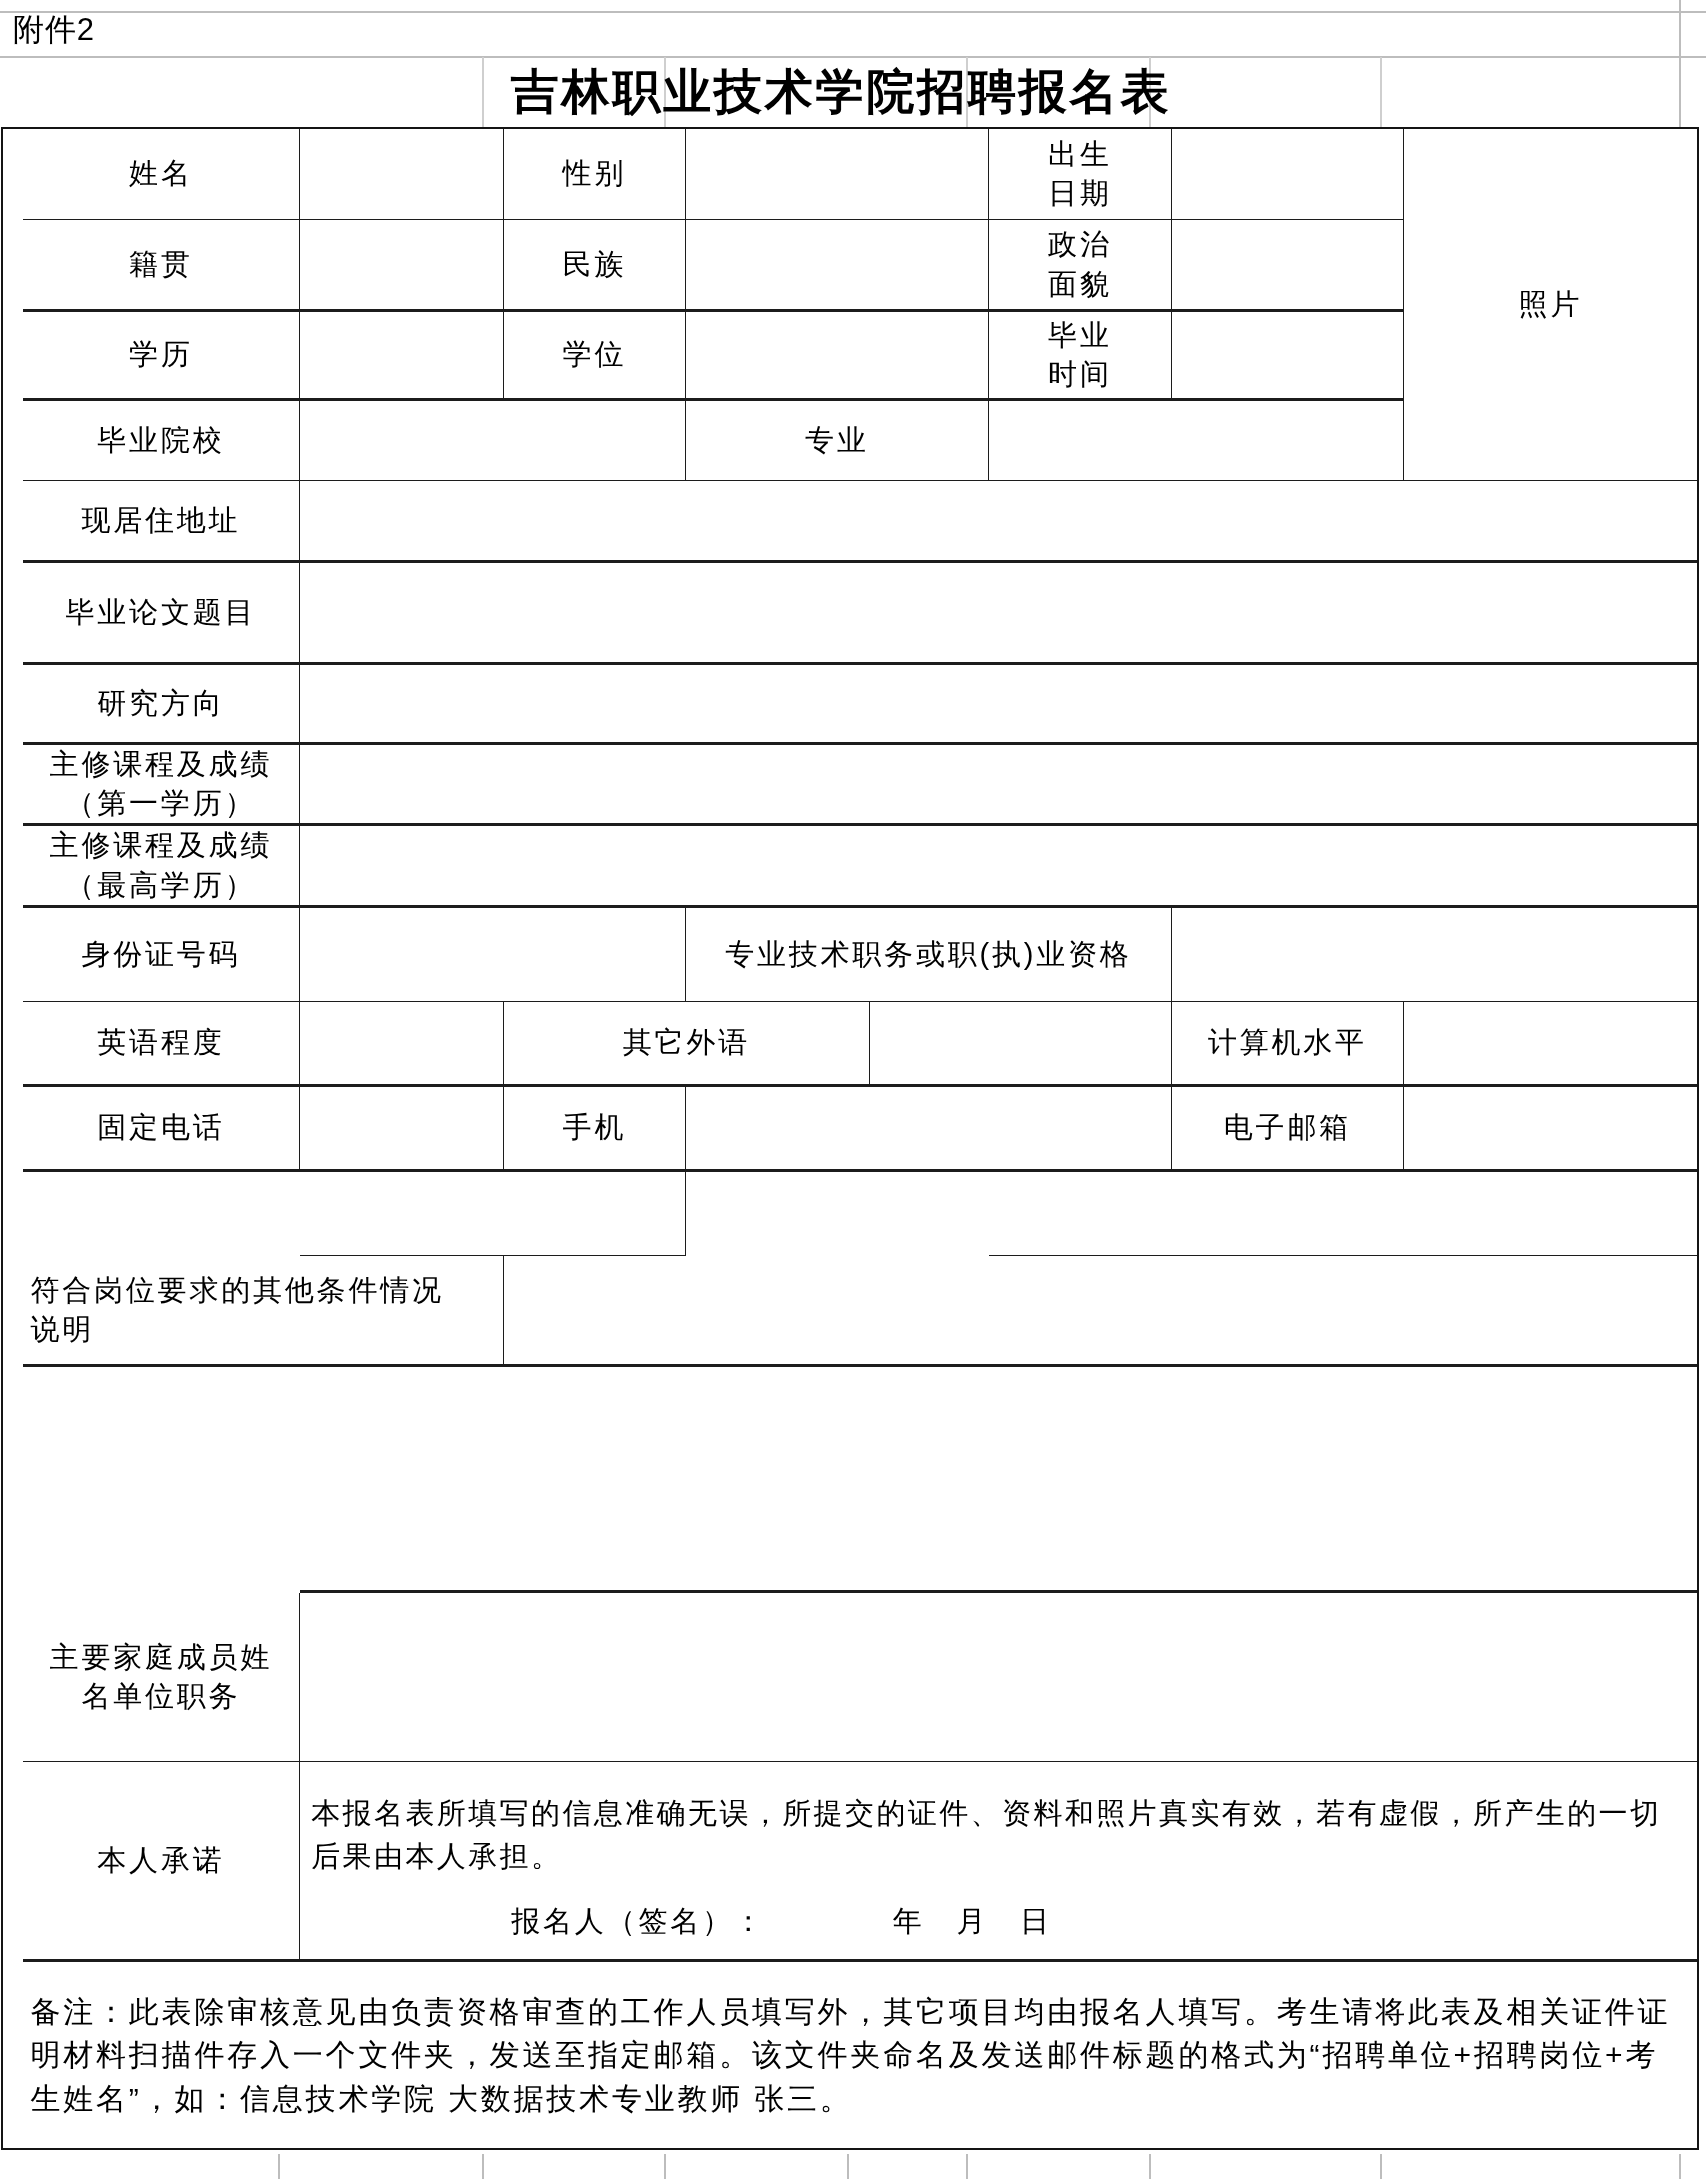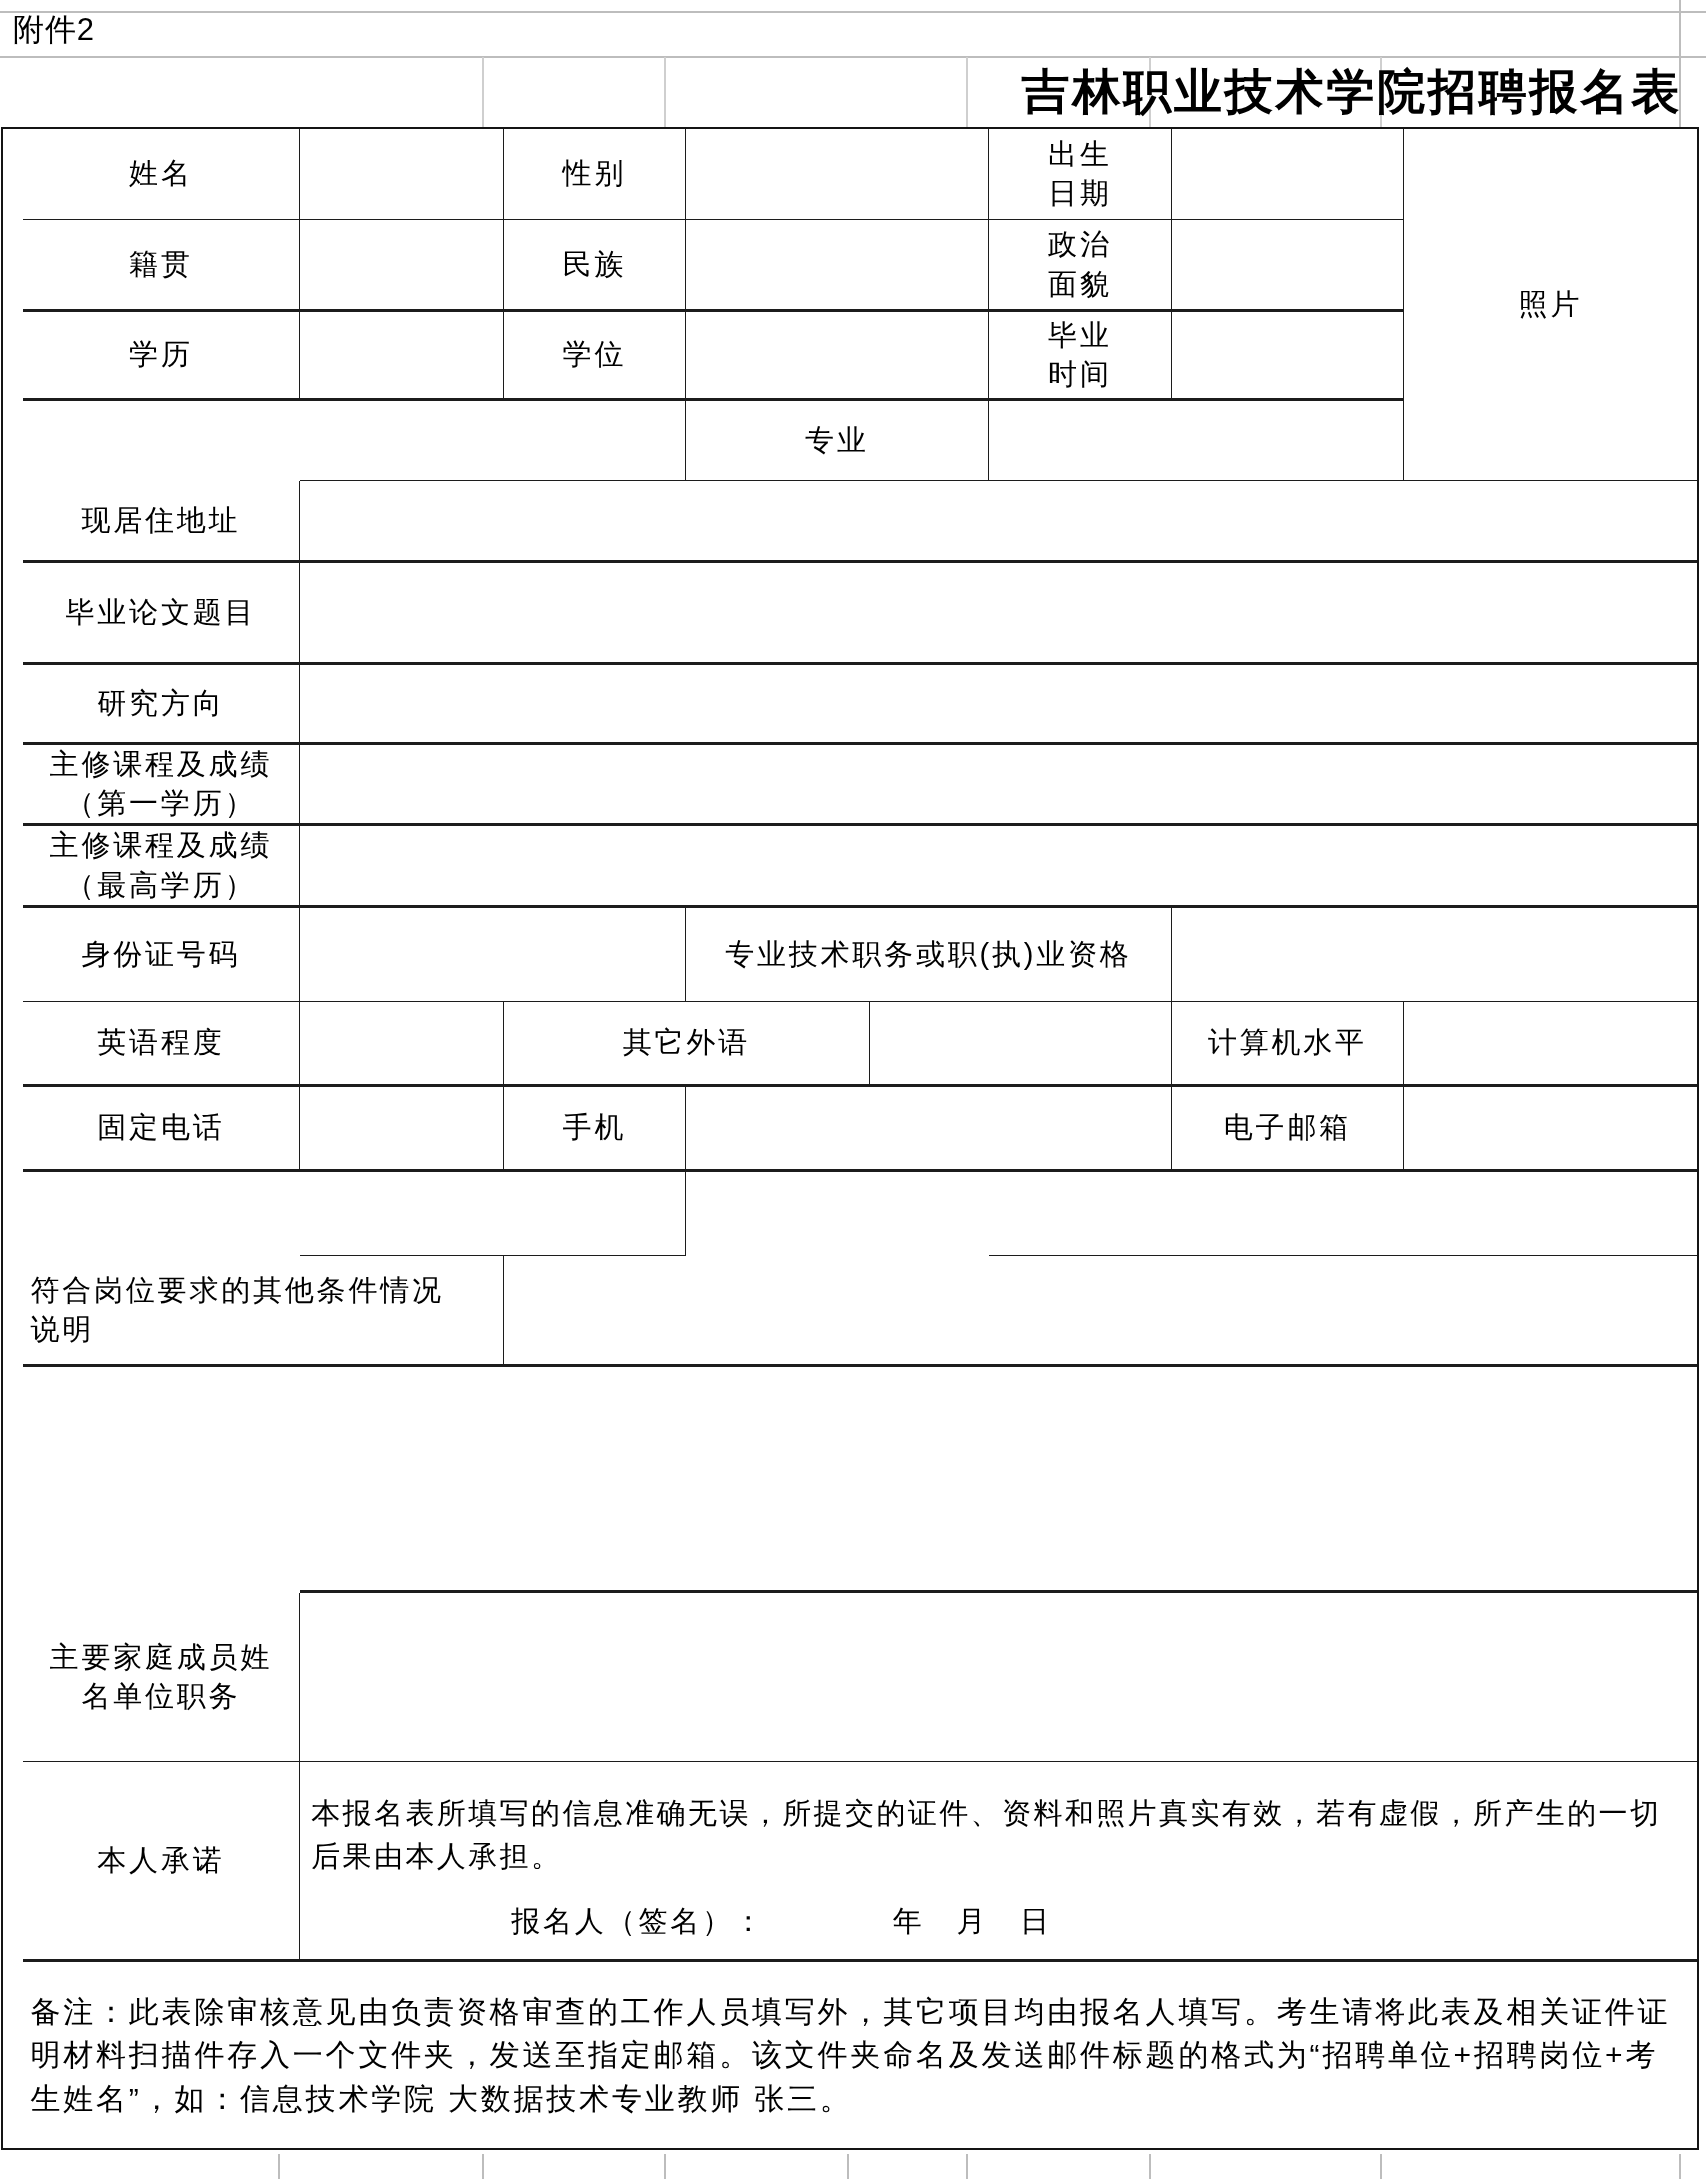--- a/index.html
+++ b/index.html
@@ -17,21 +17,21 @@
   .gl.v { width: 1.9px; }
   .gl.faint { background: #cfcfcf; }
 
   
   .attachment {
     position: absolute; left: 13px; top: 9.4px;
     font-size: 31px; letter-spacing: 0.9px;
   }
   .title {
     position: absolute; left: 0; top: 56px; width: 1682px; height: 80px;
-    line-height: 72px; text-align: right;
+    line-height: 72px; text-align: center;
     font-size: 48px; font-weight: bold; letter-spacing: 2.8px;
     white-space: nowrap;
   }
 
   
   .form-grid {
     position: absolute; left: 0.9px; top: 127px;
     display: grid;
     grid-template-columns: 277px 204px 182px 184px 119px 183px 232px 293px;
     grid-template-rows: 91px 92px 89px 80px 82px 102px 80px 81px 82px 94px 85px 85px 84px 111px 226px 169px 200px 186px;
@@ -109,20 +109,21 @@
   <div class="cell bt" style="grid-area:2/7/3/8"></div>
 
   <div class="cell bt" style="grid-area:3/1/4/2">学历</div>
   <div class="cell bt" style="grid-area:3/2/4/3"></div>
   <div class="cell bt" style="grid-area:3/3/4/4">学位</div>
   <div class="cell bt" style="grid-area:3/4/4/6"></div>
   <div class="cell bt" style="grid-area:3/6/4/7">毕业
 时间</div>
   <div class="cell bt" style="grid-area:3/7/4/8"></div>
 
+  <div class="cell" style="grid-area:4/1/5/2">毕业院校</div>
   <div class="cell" style="grid-area:4/2/5/4"></div>
   <div class="cell" style="grid-area:4/4/5/6">专业</div>
   <div class="cell" style="grid-area:4/6/5/8"></div>
 
   <div class="cell bt" style="grid-area:5/1/6/2">现居住地址</div>
   <div class="cell bt re" style="grid-area:5/2/6/9"></div>
 
   <div class="cell bt" style="grid-area:6/1/7/2">毕业论文题目</div>
   <div class="cell bt re" style="grid-area:6/2/7/9"></div>
 

